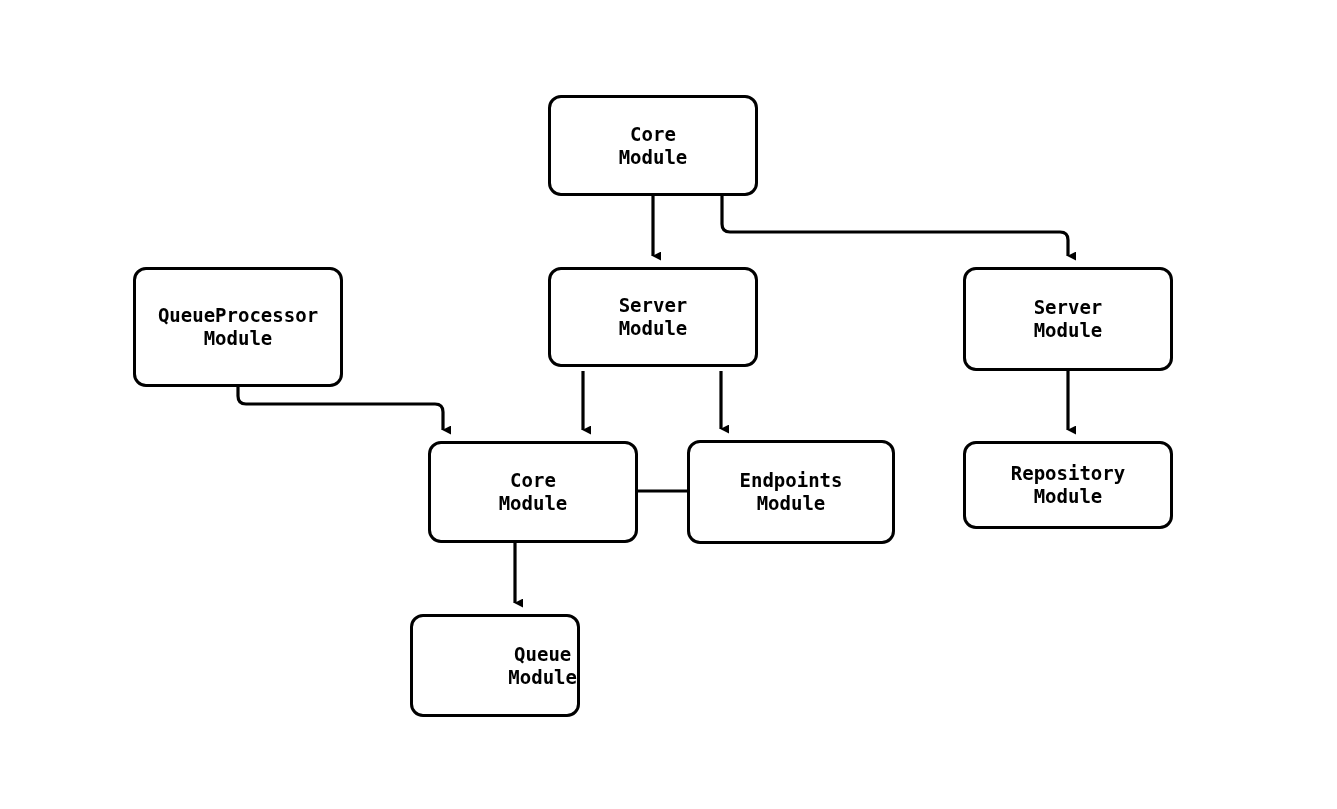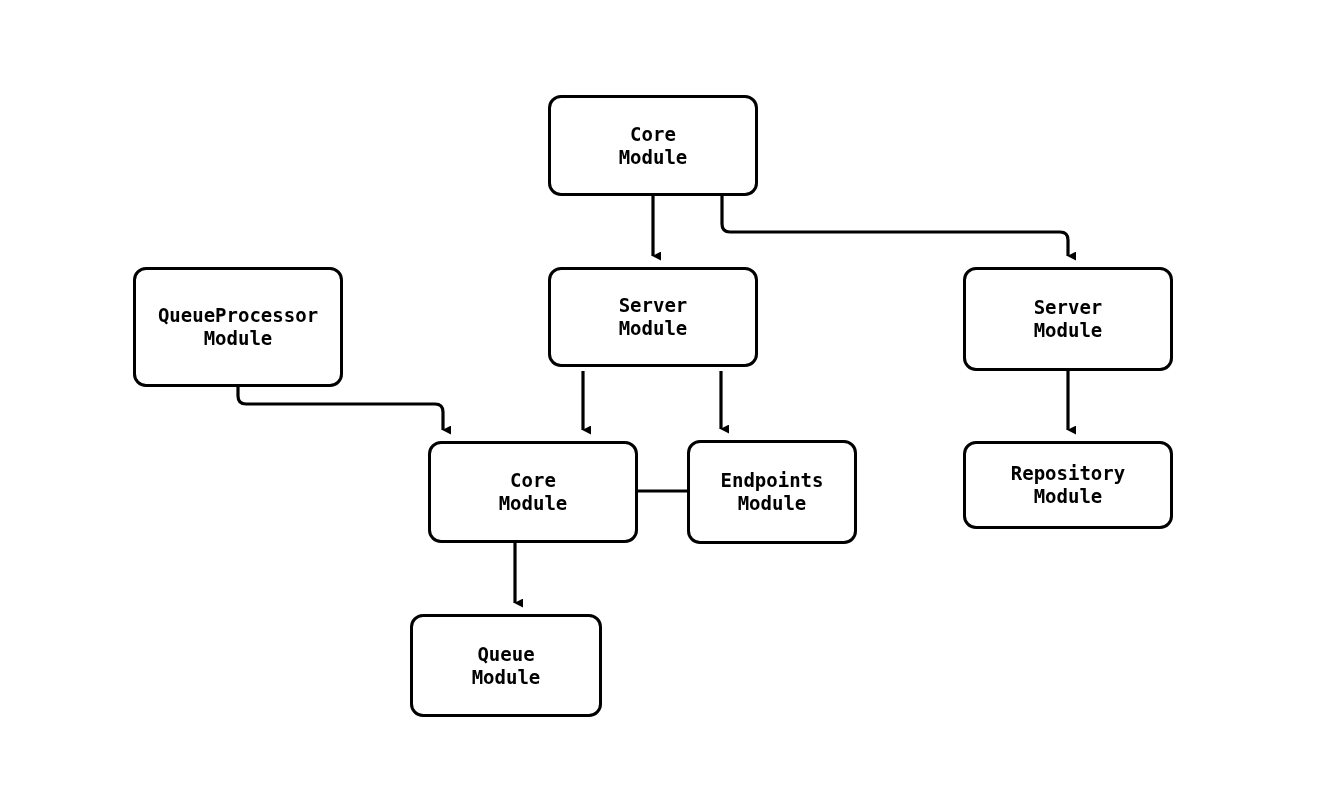--- a/index.html
+++ b/index.html
@@ -102,28 +102,28 @@
   <div class="node" style="left:963px; top:267px; width:210px; height:104px;">
     <div class="node-label">Server
 Module</div>
   </div>
 
   <div class="node" style="left:428px; top:441px; width:210px; height:102px;">
     <div class="node-label">Core
 Module</div>
   </div>
 
-  <div class="node" style="left:687px; top:440px; width:170px; height:104px;">
+  <div class="node" style="left:687px; top:440px; width:208px; height:104px;">
     <div class="node-label">Endpoints
 Module</div>
   </div>
 
   <div class="node" style="left:963px; top:441px; width:210px; height:88px;">
     <div class="node-label">Repository
 Module</div>
   </div>
 
-  <div class="node" style="left:410px; top:614px; width:192px; height:103px;">
+  <div class="node" style="left:410px; top:614px; width:170px; height:103px;align-items:flex-end;">
     <div class="node-label">Queue
 Module</div>
   </div>
 
 </div>
 
 </body></html>

